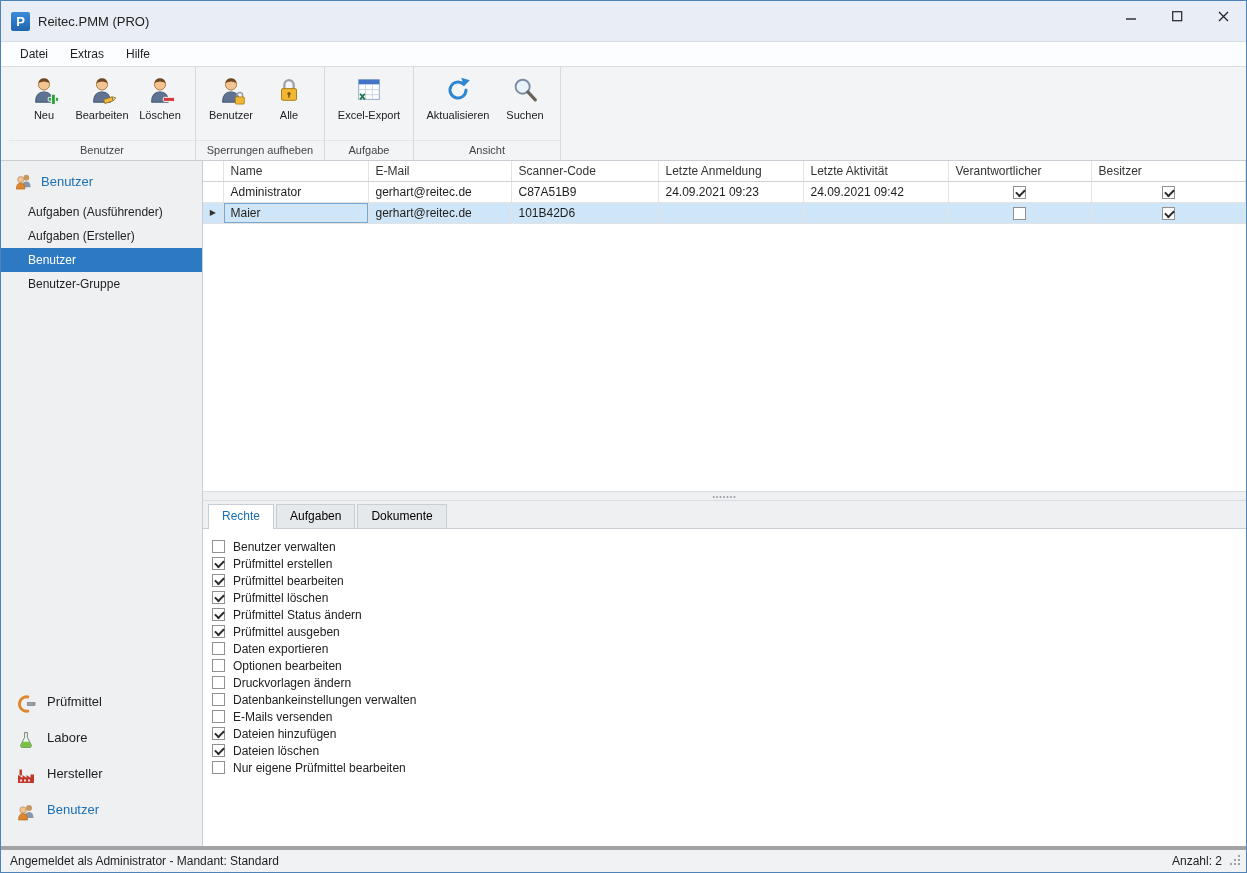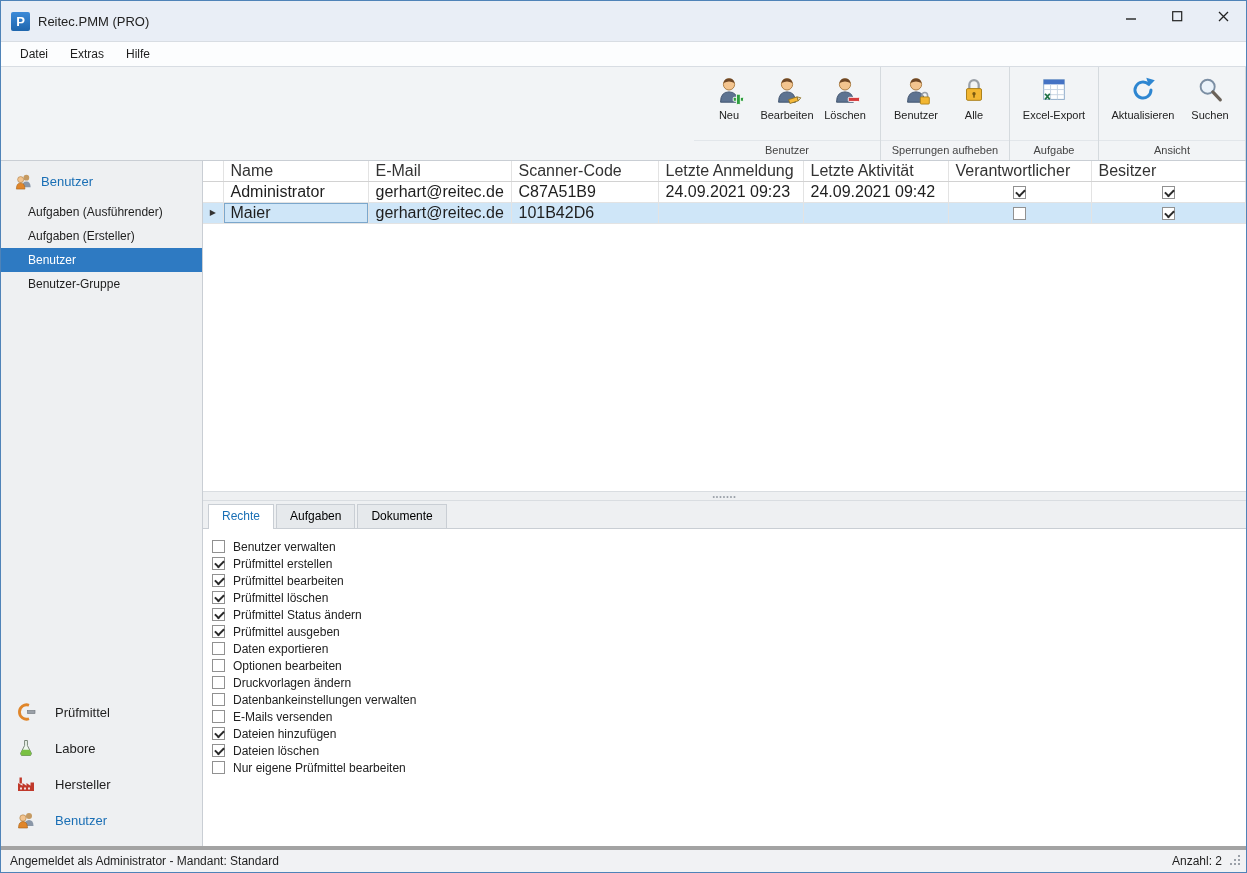--- a/index.html
+++ b/index.html
@@ -13,46 +13,46 @@
   .logo { width:19px; height:19px; background:linear-gradient(#3c8ad8,#1f66ad); color:#fff; font-weight:bold; font-size:13px; display:flex; align-items:center; justify-content:center; border-radius:2px; margin-right:8px; flex:0 0 auto; }
   .title-text { font-size:13px; color:#222; }
   .win-controls { margin-left:auto; display:flex; align-self:flex-start; }
   .win-btn { width:46px; height:30px; display:flex; align-items:center; justify-content:center; }
 
   
   .menubar { height:25px; background:#fcfdfe; border-top:1px solid #d8dde3; display:flex; align-items:center; padding-left:8px; flex:0 0 auto; }
   .menu-item { padding:4px 11px; }
 
   
-  .toolbar { height:95px; background:#f2f4f6; border-top:1px solid #d8dde3; border-bottom:1px solid #c9ced4; display:flex; padding-left:8px; flex:0 0 auto;justify-content:flex-end; }
+  .toolbar { height:95px; background:#f2f4f6; border-top:1px solid #d8dde3; border-bottom:1px solid #c9ced4; display:flex; padding-left:8px; flex:0 0 auto; }
   .tb-group { display:flex; flex-direction:column; border-right:1px solid #d5dade; }
   .tb-buttons { flex:1; display:flex; align-items:flex-start; padding:5px 6px 0; }
   .tb-btn { width:58px; padding-top:3px; display:flex; flex-direction:column; align-items:center; gap:4px; cursor:default; }
   .tb-btn.wide { width:76px; }
   .tb-btn svg { width:30px; height:30px; }
   .tb-label { font-size:11px; color:#222; white-space:nowrap; }
   .tb-group-label { height:20px; text-align:center; font-size:11px; color:#444; line-height:18px; border-top:1px solid #e2e6ea; white-space:nowrap; padding:0 6px; }
 
   
   .main { flex:1; display:flex; min-height:0; }
   .sidebar { width:202px; background:#eef0f2; border-right:1px solid #c9ced4; display:flex; flex-direction:column; flex:0 0 auto; }
   .sb-header { display:flex; align-items:center; gap:8px; padding:11px 10px 9px 13px; color:#1a6fb5; font-size:13px; }
   .sb-header svg { width:19px; height:19px; }
   .nav-item { height:24px; line-height:24px; padding-left:27px; color:#1e1e1e; white-space:nowrap; }
   .nav-item.selected { background:#2e7ac2; color:#fff; }
   .sb-spacer { flex:1; }
-  .module-item { height:36px; display:flex; align-items:center; gap:19px; padding-left:15px; font-size:13px; }
+  .module-item { height:36px; display:flex; align-items:flex-start; gap:11px; padding-left:15px; font-size:13px; }
   .module-item.active { color:#1a6fb5; }
   .module-item svg { width:20px; height:20px; flex:0 0 auto; }
 
   
   .content { flex:1; display:flex; flex-direction:column; min-width:0; background:#fff; }
   .table-area { height:330px; overflow:hidden; background:#fff; }
   table { border-collapse:collapse; table-layout:fixed; width:100%; }
-  th,td { border-right:1px solid #e3e3e3; border-bottom:1px solid #e3e3e3; height:21px; padding:0 7px; text-align:left; font-weight:normal; font-size:16px; white-space:nowrap; overflow:hidden; }
+  th,td { border-right:1px solid #e3e3e3; border-bottom:1px solid #e3e3e3; height:21px; padding:0 7px; text-align:left; font-weight:normal; font-size:12px; white-space:nowrap; overflow:hidden; }
   thead th { height:20px; color:#333; background:#fff; border-bottom:1px solid #d2d2d2; }
   tr.selected td { background:#cfe6f8; }
   td.marker, th.marker { padding:0; text-align:center; color:#333; font-size:8px; }
   td.center { text-align:center; }
   .focus-cell { box-shadow:inset 0 0 0 1px #7ba7cc; }
 
   .splitter { height:10px; background:#eef0f2; border-top:1px solid #d9dde1; border-bottom:1px solid #d9dde1; display:flex; align-items:center; justify-content:center; }
   .splitter::after { content:"•••••••"; color:#9aa0a8; font-size:7px; letter-spacing:1px; line-height:1; }
 
   .bottom-panel { flex:1; display:flex; flex-direction:column; background:#eef0f2; min-height:0; }

